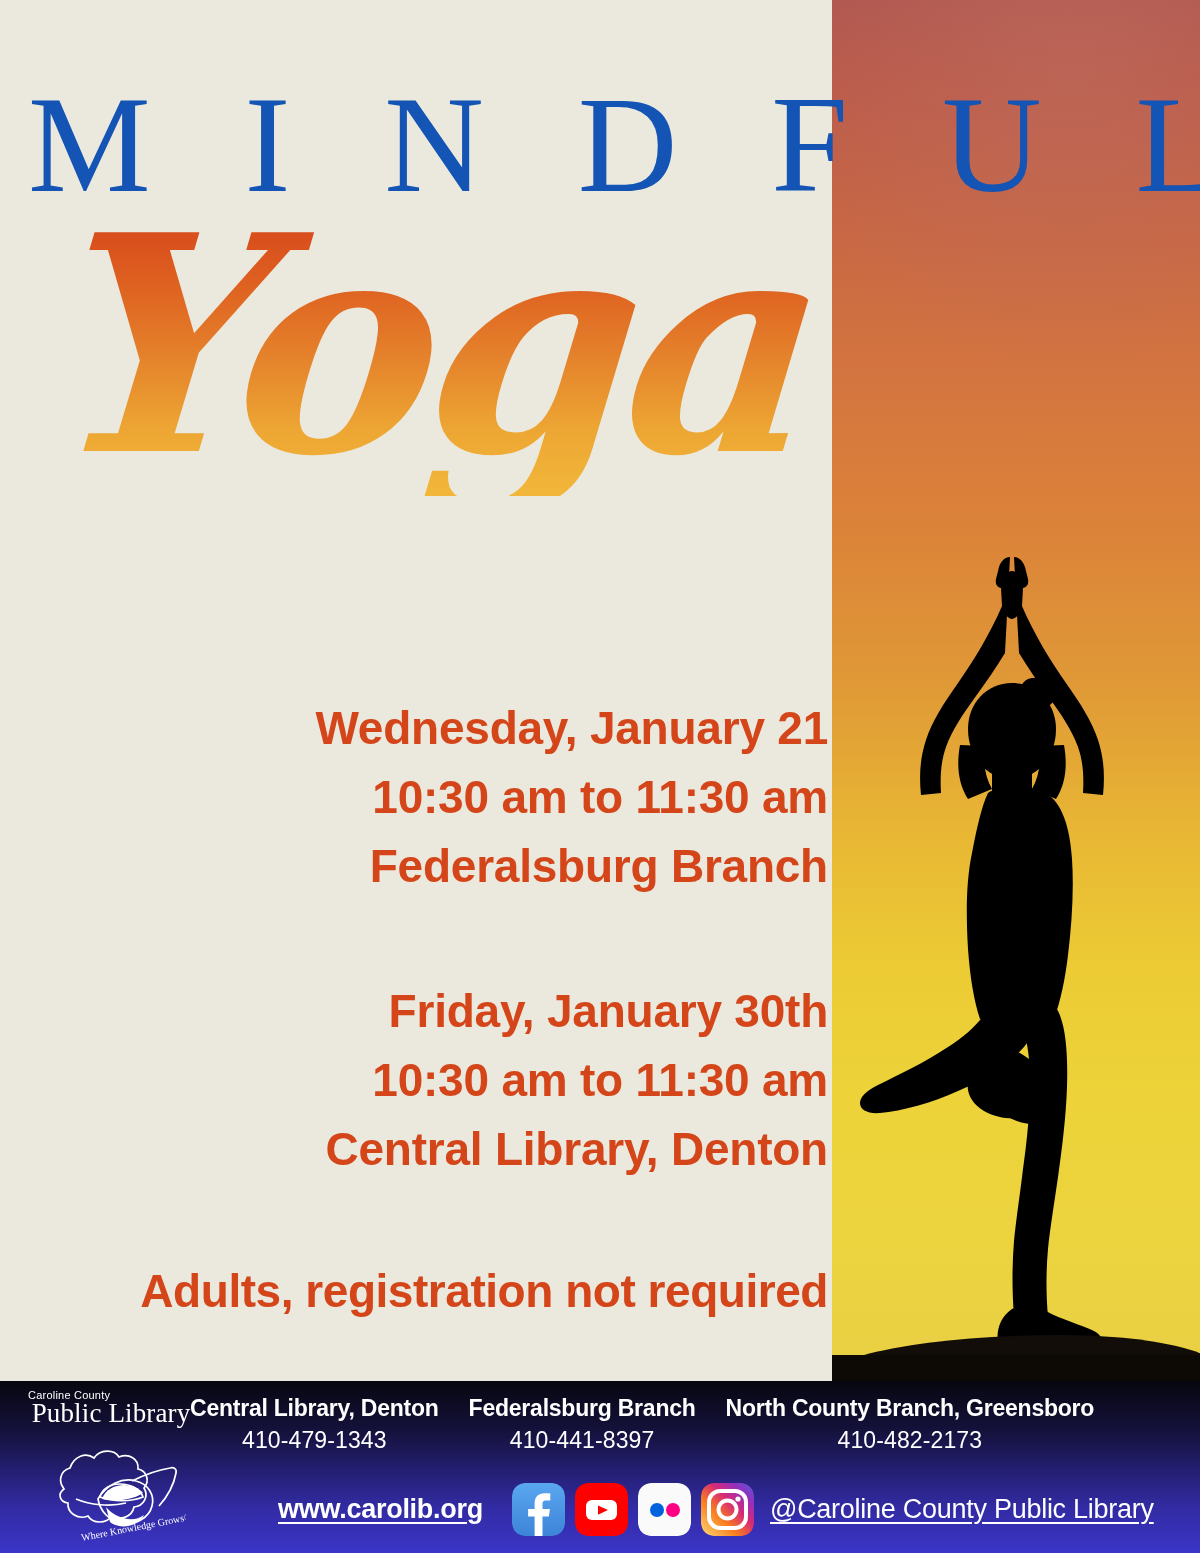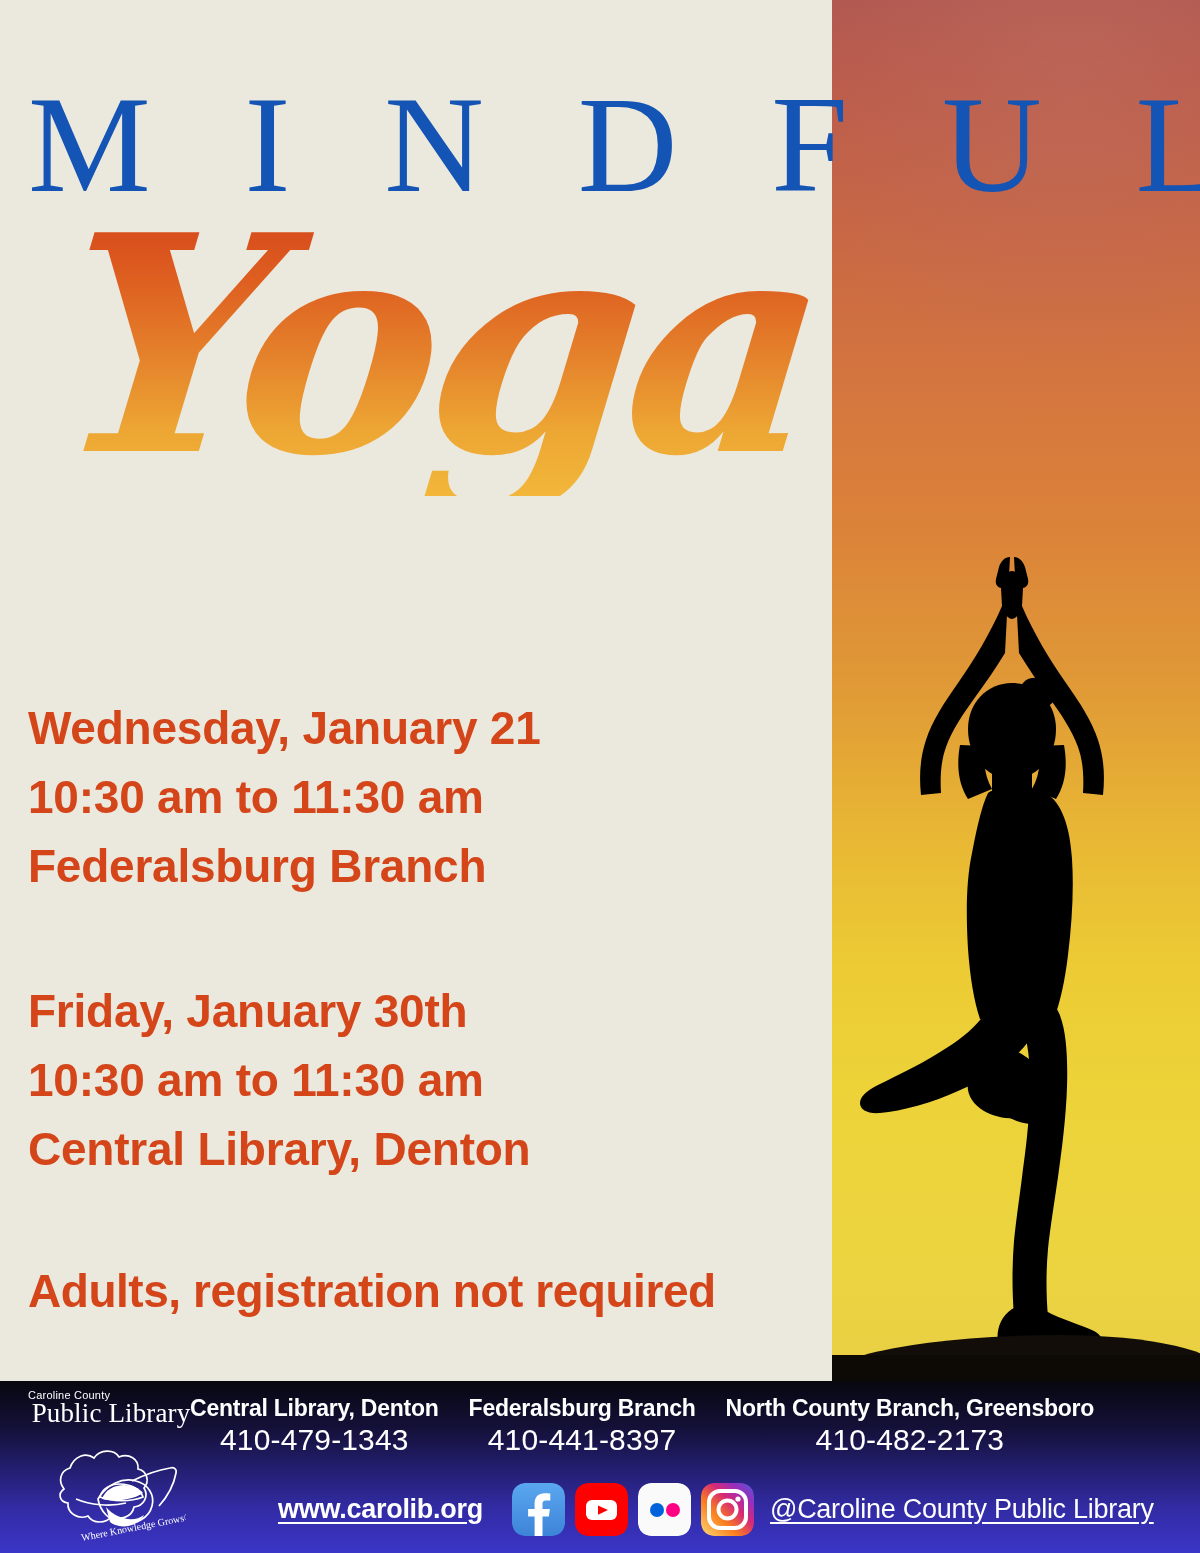--- a/index.html
+++ b/index.html
@@ -118,29 +118,31 @@
     width: 800px;
     z-index: 6;
   }
   .ev-line {
     color: #D4451A;
     font-weight: bold;
     font-size: 46px;
     line-height: 69px;
     letter-spacing: -0.005em;
     white-space: nowrap;
+    text-align: right;
   }
   .ev-gap { height: 76px; }
   .ev-note {
     color: #D4451A;
     font-weight: bold;
     font-size: 46px;
     line-height: 62px;
     letter-spacing: -0.01em;
     white-space: nowrap;
+    text-align: right;
   }
 
   
   .footer {
     position: absolute;
     left: 0;
     top: 1381px;
     width: 1200px;
     height: 172px;
     background: linear-gradient(180deg, #07070f 0%, #14113a 28%, #241f72 52%, #322ba4 74%, #3b35c8 100%);
@@ -182,21 +184,21 @@
   }
   .branch { text-align: center; color: #ffffff; }
   .branch-name {
     font-size: 23px;
     font-weight: bold;
     letter-spacing: -0.01em;
     white-space: nowrap;
     line-height: 30px;
   }
   .branch-phone {
-    font-size: 30px;
+    font-size: 23px;
     letter-spacing: 0.005em;
     line-height: 34px;
     white-space: nowrap;
   }
 
   .bottom-row {
     position: absolute;
     left: 0;
     top: 96px;
     width: 1192px;

